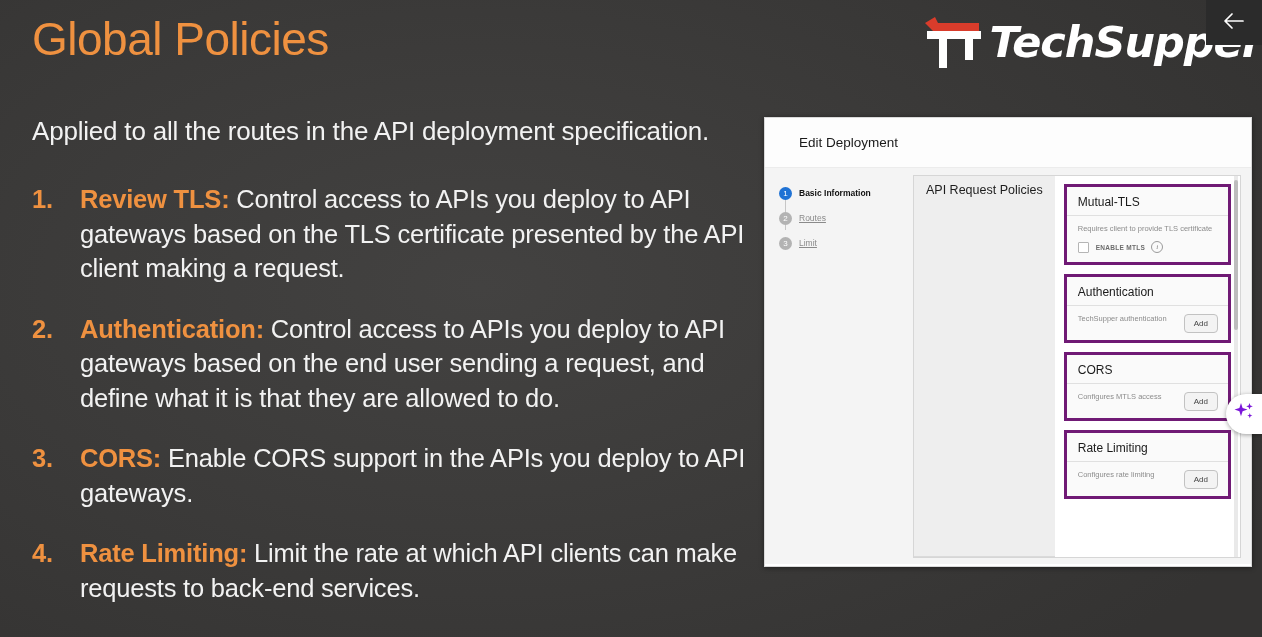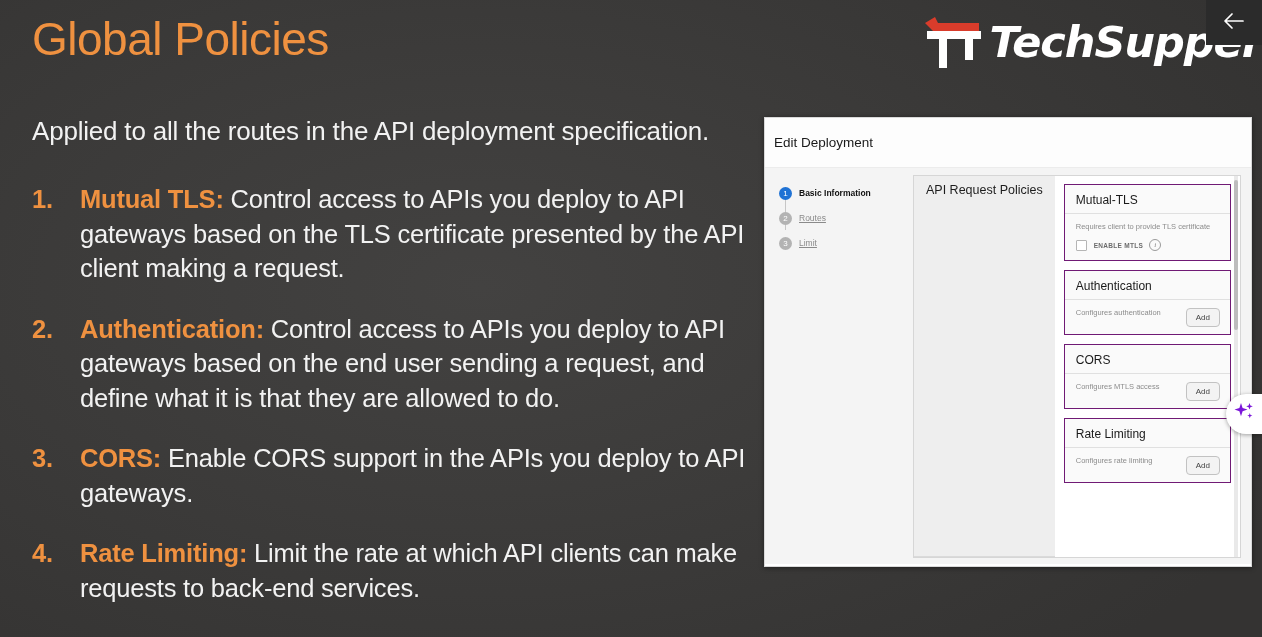--- a/index.html
+++ b/index.html
@@ -143,21 +143,21 @@
     box-shadow: 0 1px 5px rgba(0,0,0,.45);
     font-family: "Liberation Sans", sans-serif;
     color: #222;
     overflow: hidden;
   }
   #ss-header {
     height: 50px;
     background: #fdfdfd;
     display: flex;
     align-items: center;
-    padding-left: 9px;
+    padding-left: 34px;
     box-sizing: border-box;
     border-bottom: 1px solid #ececec;
   }
   #ss-header-title {
     font-size: 13.5px;
     color: #1a1a1a;
   }
   #ss-body {
     display: flex;
     height: 396px;
@@ -230,21 +230,21 @@
     font-size: 12.5px;
     color: #1d1d1d;
   }
   #ss-policies-scroll {
     flex: 1 1 auto;
     padding: 8px 9px 0 9px;
     overflow: hidden;
     position: relative;
   }
   .policy-card {
-    border: 1px solid #701a75;
+    border: 3px solid #701a75;
     background: #fafafa;
     margin-bottom: 9px;
   }
   .policy-card-head {
     font-size: 12px;
     color: #1a1a1a;
     padding: 8px 11px 6px 11px;
     border-bottom: 1px solid #e0e0e0;
   }
   .policy-card-body {
@@ -358,21 +358,21 @@
       </svg>
     </span>
   </div>
 
   <div id="intro">Applied to all the routes in the API deployment specification.</div>
 
   <div id="policy-list">
 
     <div class="policy-item">
       <div class="policy-num">1.</div>
-      <div class="policy-text"><span class="policy-term">Mutual TLS:</span><span> Control access to APIs you deploy to API gateways based on the TLS certificate presented by the API client making a request.</span></div>
+      <div class="policy-text"><span class="policy-term">Review TLS:</span><span> Control access to APIs you deploy to API gateways based on the TLS certificate presented by the API client making a request.</span></div>
     </div>
 
     <div class="policy-item">
       <div class="policy-num">2.</div>
       <div class="policy-text"><span class="policy-term">Authentication:</span><span>  Control access to APIs you deploy to API gateways based on the end user sending a request, and define what it is that they are allowed to do.</span></div>
     </div>
 
     <div class="policy-item">
       <div class="policy-num">3.</div>
       <div class="policy-text"><span class="policy-term">CORS:</span><span> Enable CORS support in the APIs you deploy to API gateways.</span></div>
@@ -421,21 +421,21 @@
                 <div class="mtls-checkbox"></div>
                 <div class="mtls-label">ENABLE MTLS</div>
                 <div class="info-icon">i</div>
               </div>
             </div>
           </div>
 
           <div class="policy-card">
             <div class="policy-card-head">Authentication</div>
             <div class="policy-card-body">
-              <div class="policy-desc">Configures authentication</div>
+              <div class="policy-desc">TechSupper authentication</div>
               <div class="add-button">Add</div>
             </div>
           </div>
 
           <div class="policy-card">
             <div class="policy-card-head">CORS</div>
             <div class="policy-card-body">
               <div class="policy-desc">Configures MTLS access</div>
               <div class="add-button">Add</div>
             </div>

